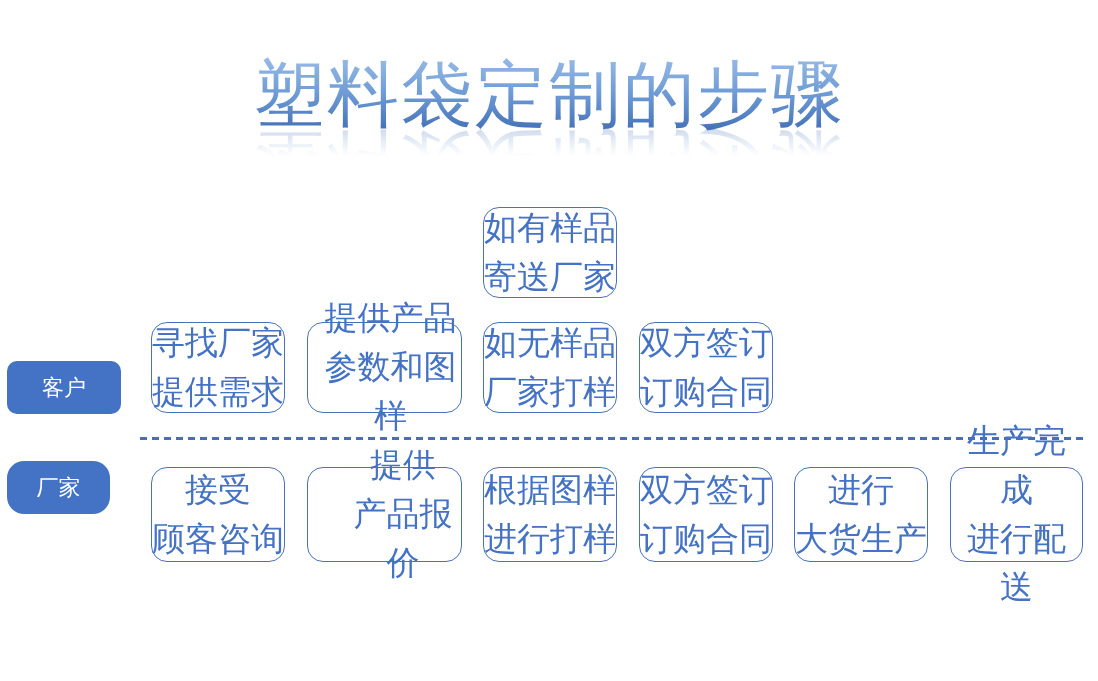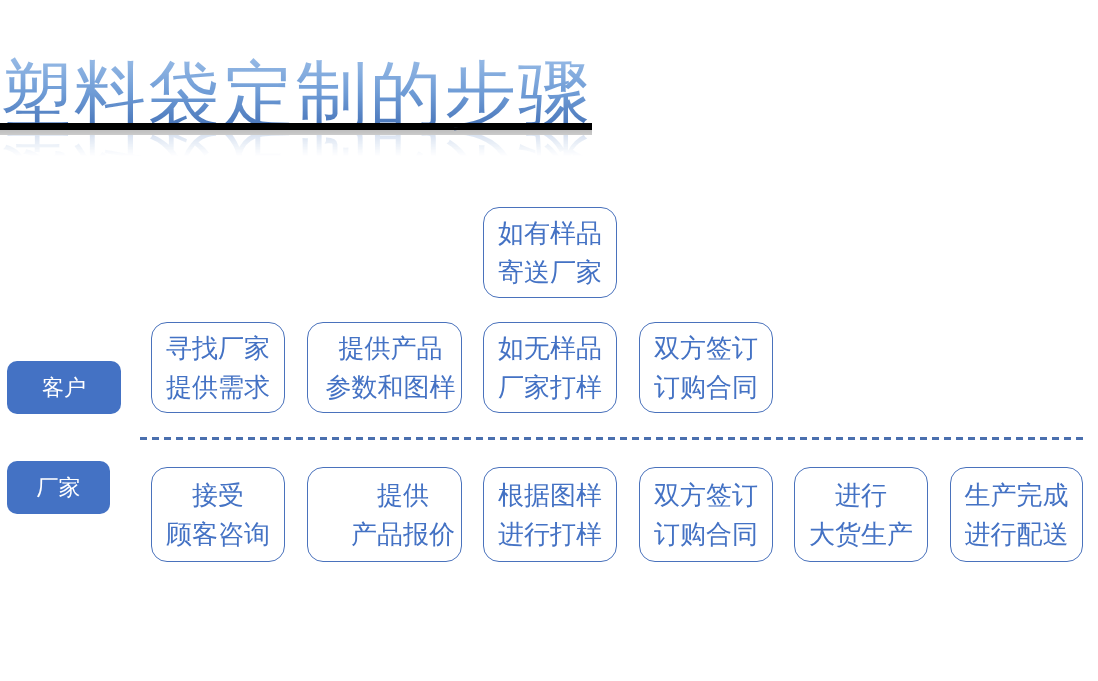--- a/index.html
+++ b/index.html
@@ -15,23 +15,22 @@
     background: #ffffff;
     overflow: hidden;
   }
 
   
   .title-wrap {
     position: absolute;
     top: 52px;
     left: 0;
     width: 100%;
-    text-align: left;
+    text-align: center;
     pointer-events: none;
-    text-decoration: underline;
   }
   .slide-title {
     display: block;
     font-size: 72px;
     line-height: 1.18;
     letter-spacing: 2px;
     font-weight: 400;
     background: linear-gradient(180deg,
       var(--title-grad-top, #9dbfe8) 0%,
       var(--title-grad-mid, #6f9cd6) 48%,
@@ -53,21 +52,21 @@
   }
 
   
   .box {
     position: absolute;
     box-sizing: border-box;
     background: #ffffff;
     border: 1.5px solid var(--box-border, #4a72bc);
     border-radius: 16px;
     color: var(--box-text, #4472c4);
-    font-size: 26px;
+    font-size: 33px;
     line-height: 1.48;
     display: flex;
     align-items: center;
     justify-content: center;
     text-align: center;
     white-space: pre-line;
   }
 
   
   .lane-label {
@@ -101,21 +100,21 @@
   .pos-c2          { left: 307px; top: 322px; width: 155px; height: 91px; padding-left: 12px; }
   .pos-c3          { left: 483px; top: 322px; width: 134px; height: 91px; }
   .pos-c4          { left: 639px; top: 322px; width: 134px; height: 91px; }
   .pos-f1          { left: 151px; top: 467px; width: 134px; height: 95px; }
   .pos-f2          { left: 307px; top: 467px; width: 155px; height: 95px; padding-left: 37px; }
   .pos-f3          { left: 483px; top: 467px; width: 134px; height: 95px; }
   .pos-f4          { left: 639px; top: 467px; width: 134px; height: 95px; }
   .pos-f5          { left: 794px; top: 467px; width: 134px; height: 95px; }
   .pos-f6          { left: 950px; top: 467px; width: 133px; height: 95px; }
   .pos-label-cust  { left: 7px;   top: 361px; width: 114px; height: 53px; }
-  .pos-label-fact  { left: 7px;   top: 461px; width: 103px; height: 53px; }
+  .pos-label-fact  { left: 7px;   top: 461px; width: 103px; height: 53px; border-radius: 17px; }
 </style>
 </head>
 <body>
 
 <div class="slide">
 
   <div class="title-wrap">
     <span class="slide-title">塑料袋定制的步骤</span>
     <div class="title-reflection-clip">
       <span class="slide-title title-reflection">塑料袋定制的步骤</span>

